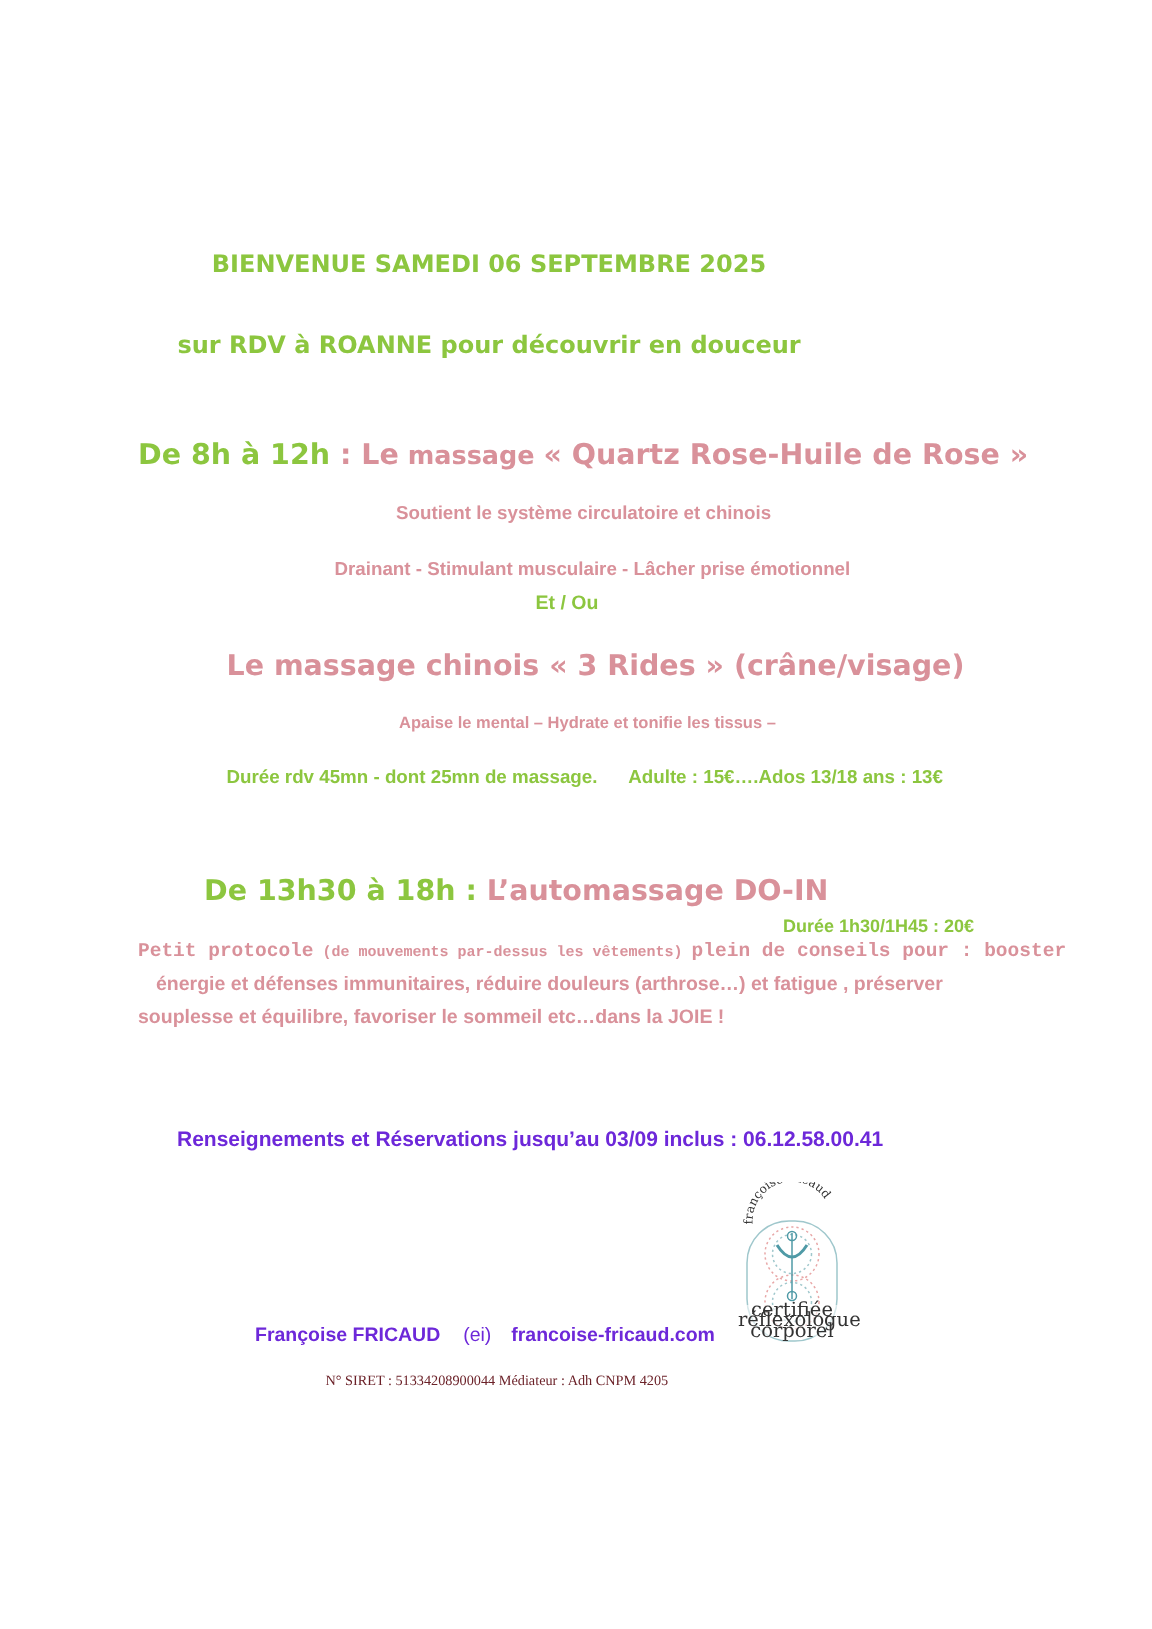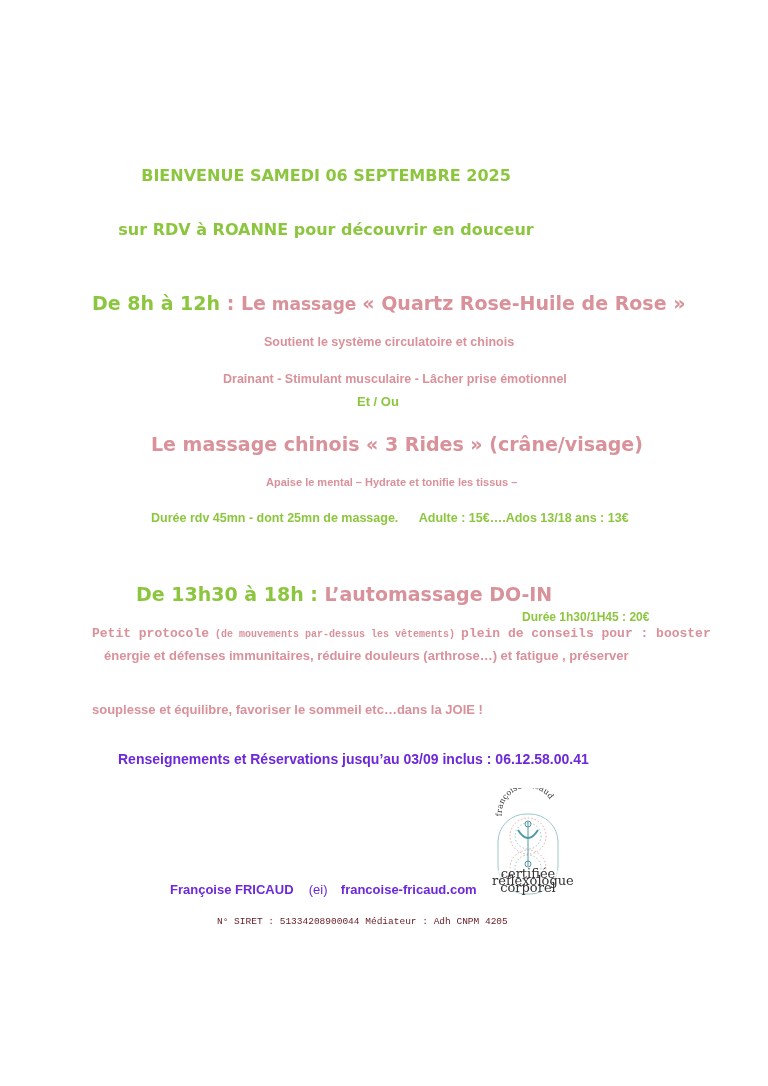--- a/index.html
+++ b/index.html
@@ -43,21 +43,21 @@
 
 <div class="line comic" style="top:583px;left:92px;font-size:19px;margin-left:44px;">
   <span class="green">De 13h30 à 18h</span><span class="green"> : </span><span class="rose">L’automassage DO-IN</span>
 </div>
 <div class="line sans green" style="top:589px;left:522px;font-size:12px;margin-top:21px;">Durée 1h30/1H45 : 20€</div>
 
 <div class="line sans rose" style="top:626px;left:92px;font-size:13px;font-family:Liberation Mono, monospace;">
   <span>Petit protocole</span><span style="font-size:10px;"> (de mouvements par-dessus les vêtements) </span><span>plein de conseils pour : booster</span>
 </div>
 <div class="line sans rose" style="top:648px;left:92px;font-size:13px;margin-left:12px;">énergie et défenses immunitaires, réduire douleurs (arthrose…) et fatigue , préserver</div>
-<div class="line sans rose" style="top:670px;left:92px;font-size:13px;margin-top:32px;">souplesse et équilibre, favoriser le sommeil etc…dans la JOIE !</div>
+<div class="line sans rose" style="top:670px;left:92px;font-size:13px;">souplesse et équilibre, favoriser le sommeil etc…dans la JOIE !</div>
 
 <div class="line sans dark" style="top:751px;left:118px;font-size:14px;">Renseignements et Réservations jusqu’au 03/09 inclus : 06.12.58.00.41</div>
 
 <div id="logo">
   <svg width="72" height="110" viewBox="0 0 72 110">
     <defs>
       <path id="arcPath" d="M 10 30 A 26 26 0 0 1 62 22"></path>
     </defs>
     <text font-family="DejaVu Serif, serif" font-size="8" fill="#333">
       <textPath href="#arcPath" startOffset="2">françoise fricaud</textPath>
@@ -80,13 +80,13 @@
 </div>
 
 <div class="line sans dark" style="top:882px;left:170px;font-size:13px;">
   <span>Françoise FRICAUD</span>
   <span style="display:inline-block;width:8px;"></span>
   <span class="light">(ei)</span>
   <span style="display:inline-block;width:6px;"></span>
   <span>francoise-fricaud.com</span>
 </div>
 
-<div class="line" style="top:916px;left:170px;font-size:9.5px;font-family:Liberation Mono, monospace;color:#6b2128;padding-left:47px;">N° SIRET : 51334208900044  Médiateur : Adh CNPM 4205</div>
+<div class="line" style="top:916px;left:170px;font-size:9.5px;font-family:Liberation Serif, serif;color:#6b2128;padding-left:47px;">N° SIRET : 51334208900044  Médiateur : Adh CNPM 4205</div>
 
 </body></html>

